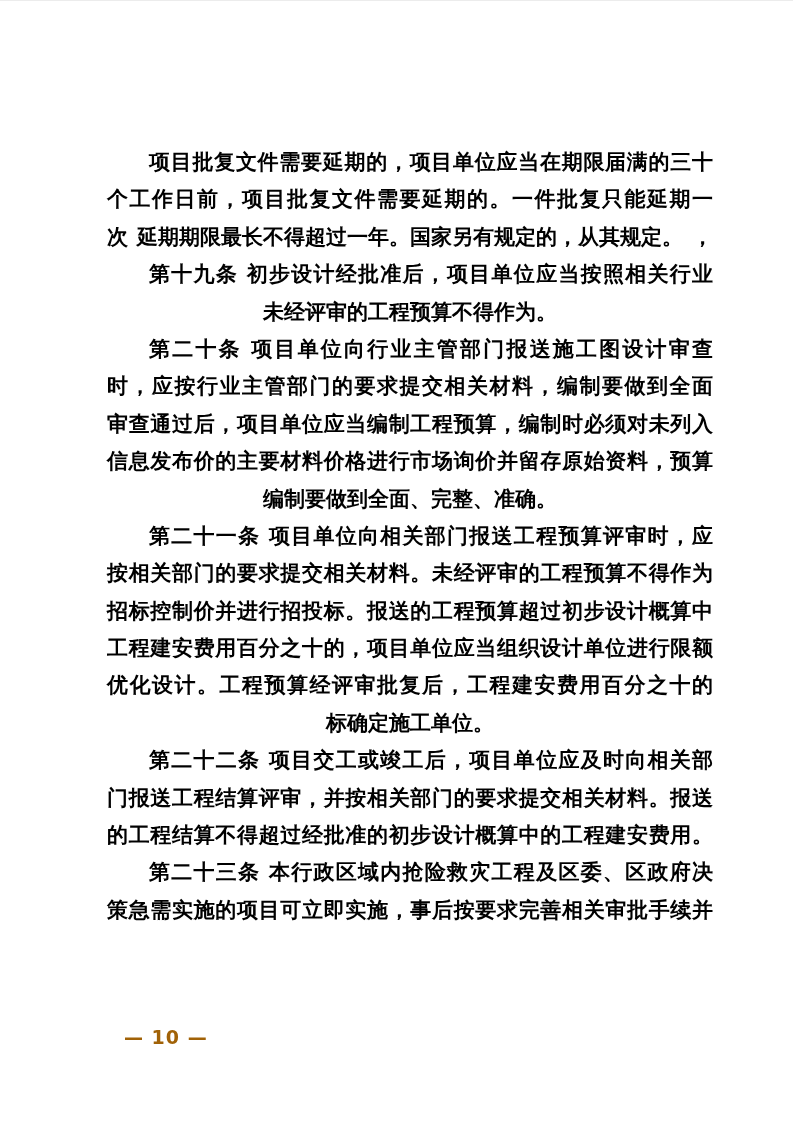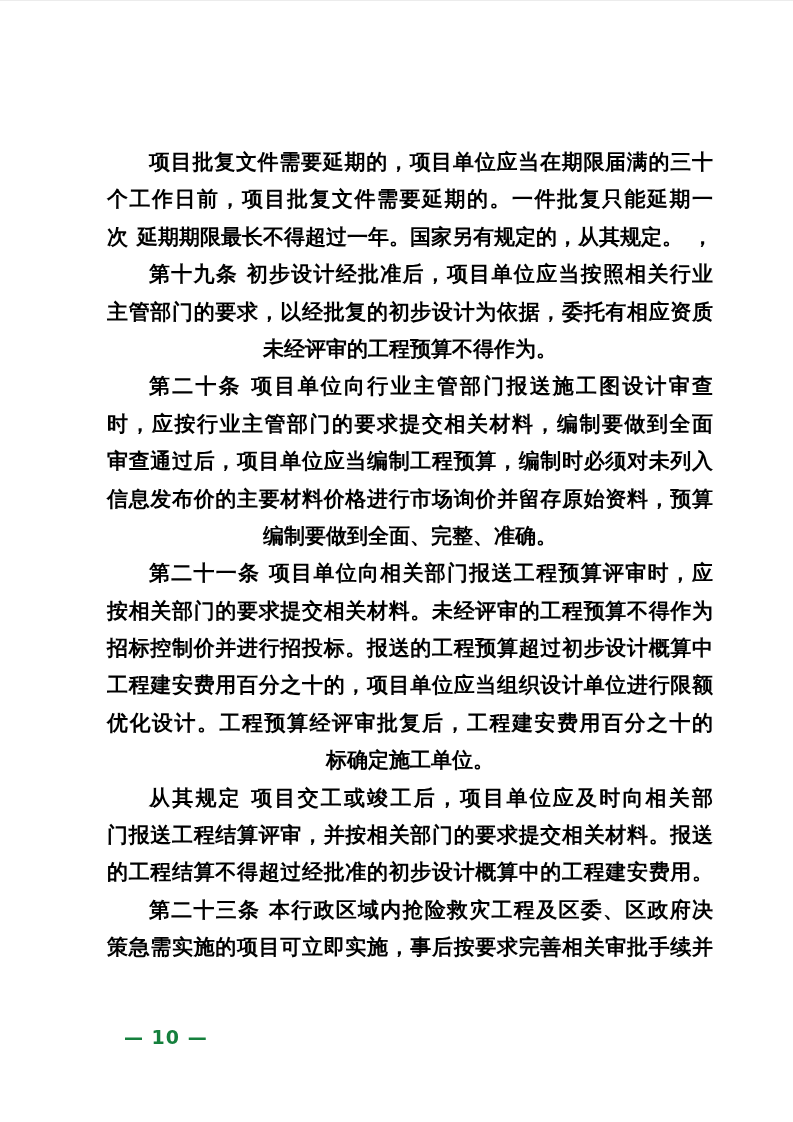--- a/index.html
+++ b/index.html
@@ -42,39 +42,38 @@
   .line.indent {
     text-indent: 42px;
   }
   .page-number {
     position: absolute;
     left: 124px;
     top: 1024px;
     font-size: 19px;
     line-height: 24px;
     letter-spacing: 1px;
-    color: #15803d;
+    color: #a16207;
   }
 </style>
 </head>
 <body>
 
 <div class="page">
 
   <div class="text-block">
 
     <div class="para">
       <div class="line indent fill">项目批复文件需要延期的，项目单位应当在期限届满的三十</div>
       <div class="line fill">个工作日前，项目批复文件需要延期的。一件批复只能延期一次，</div>
       <div class="line">延期期限最长不得超过一年。国家另有规定的，从其规定。</div>
     </div>
 
     <div class="para">
       <div class="line indent fill">第十九条 初步设计经批准后，项目单位应当按照相关行业</div>
-      <div class="line fill">主管部门的要求，以经批复的初步设计为依据，委托有相应资质</div>
       <div class="line">未经评审的工程预算不得作为。</div>
     </div>
 
     <div class="para">
       <div class="line indent fill">第二十条 项目单位向行业主管部门报送施工图设计审查</div>
       <div class="line fill">时，应按行业主管部门的要求提交相关材料，编制要做到全面</div>
       <div class="line fill">审查通过后，项目单位应当编制工程预算，编制时必须对未列入</div>
       <div class="line fill">信息发布价的主要材料价格进行市场询价并留存原始资料，预算</div>
       <div class="line">编制要做到全面、完整、准确。</div>
     </div>
@@ -82,21 +81,21 @@
     <div class="para">
       <div class="line indent fill">第二十一条 项目单位向相关部门报送工程预算评审时，应</div>
       <div class="line fill">按相关部门的要求提交相关材料。未经评审的工程预算不得作为</div>
       <div class="line fill">招标控制价并进行招投标。报送的工程预算超过初步设计概算中</div>
       <div class="line fill">工程建安费用百分之十的，项目单位应当组织设计单位进行限额</div>
       <div class="line fill">优化设计。工程预算经评审批复后，工程建安费用百分之十的</div>
       <div class="line">标确定施工单位。</div>
     </div>
 
     <div class="para">
-      <div class="line indent fill">从其规定 项目交工或竣工后，项目单位应及时向相关部</div>
+      <div class="line indent fill">第二十二条 项目交工或竣工后，项目单位应及时向相关部</div>
       <div class="line fill">门报送工程结算评审，并按相关部门的要求提交相关材料。报送</div>
       <div class="line fill">的工程结算不得超过经批准的初步设计概算中的工程建安费用。</div>
     </div>
 
     <div class="para">
       <div class="line indent fill">第二十三条 本行政区域内抢险救灾工程及区委、区政府决</div>
       <div class="line fill">策急需实施的项目可立即实施，事后按要求完善相关审批手续并</div>
     </div>
 
   </div>

